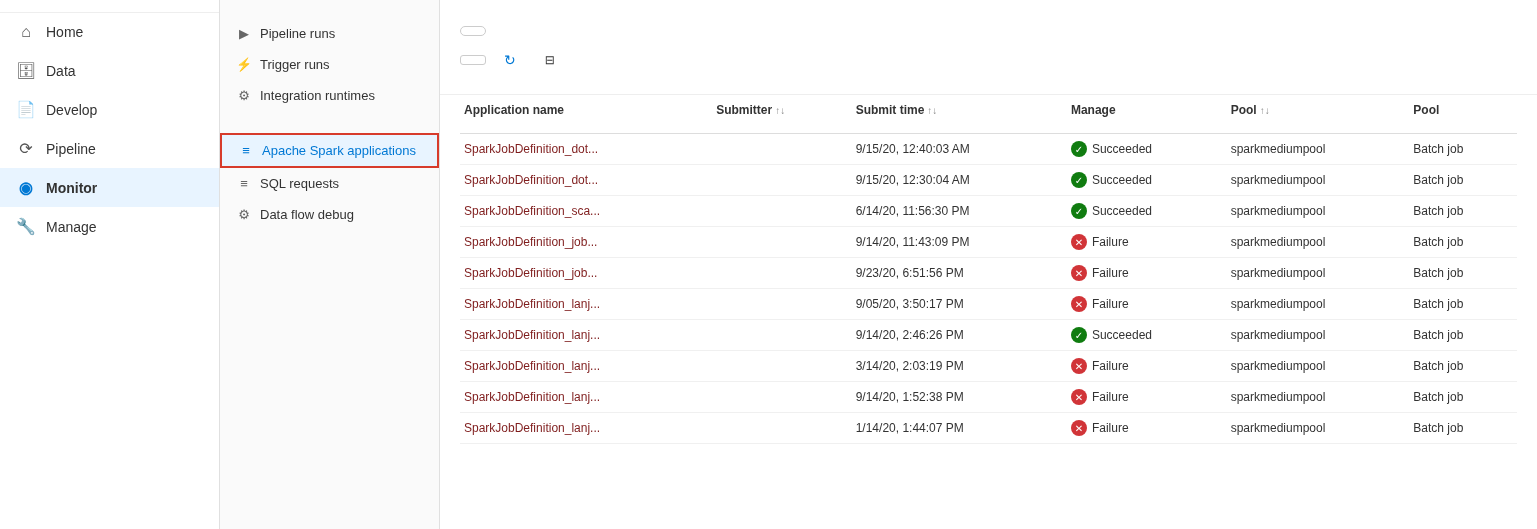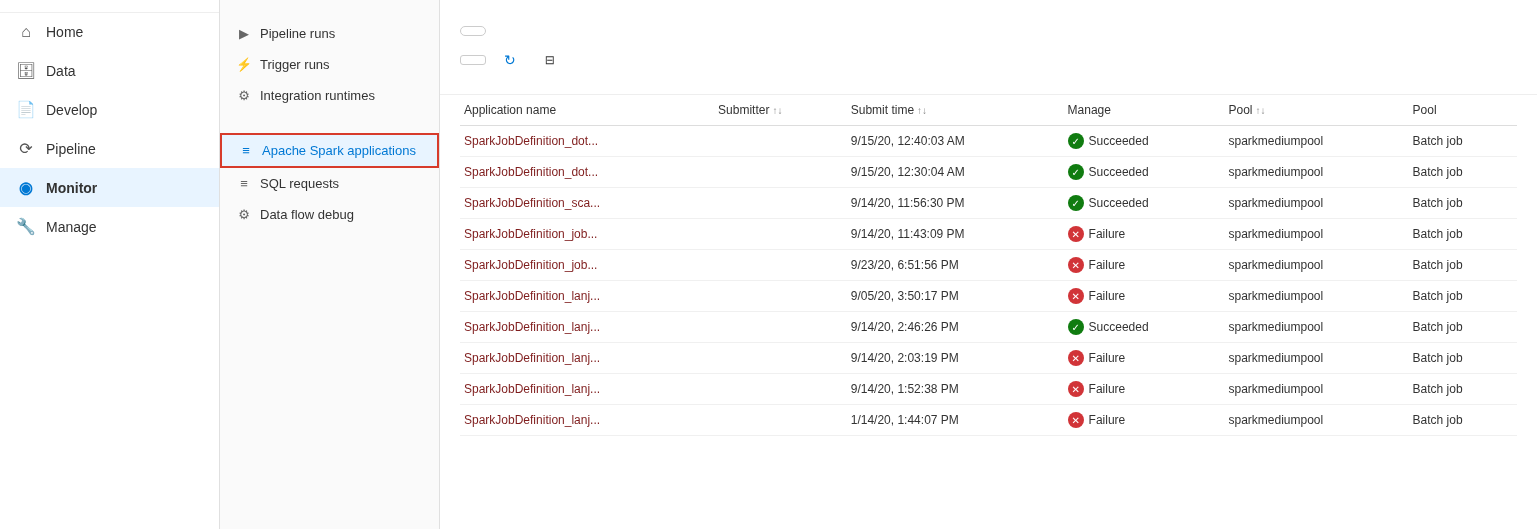--- a/index.html
+++ b/index.html
@@ -152,23 +152,23 @@
     }
     table {
       width: 100%;
       border-collapse: collapse;
     }
     thead tr {
       border-bottom: 1px solid #ddd;
     }
     th {
       text-align: left;
-      padding: 8px 10px 8px 4px;
-      font-size: 12px;
-      font-weight: 400;
+      padding: 8px 10px 16px 4px;
+      font-size: 12px;
+      font-weight: 700;
       color: #333;
       white-space: nowrap;
     }
     th .sort-icon { font-size: 10px; color: #888; margin-left: 3px; }
     td {
       padding: 7px 10px 7px 4px;
       font-size: 12px;
       border-bottom: 1px solid #f0f0f0;
       white-space: nowrap;
     }
@@ -348,21 +348,21 @@
         <span class="status-dot-success">✓</span>
         <span>Succeeded</span>
       </div>
     </td>
     <td>sparkmediumpool</td>
     <td>Batch job</td>
   </tr>
           <tr>
     <td><a class="app-name-link">SparkJobDefinition_sca...</a></td>
     <td></td>
-    <td>9/14/20, 11:56:30 PM</td>
+    <td>6/14/20, 11:56:30 PM</td>
     <td>
       <div class="status-success">
         <span class="status-dot-success">✓</span>
         <span>Succeeded</span>
       </div>
     </td>
     <td>sparkmediumpool</td>
     <td>Batch job</td>
   </tr>
           <tr>
@@ -413,21 +413,21 @@
         <span class="status-dot-success">✓</span>
         <span>Succeeded</span>
       </div>
     </td>
     <td>sparkmediumpool</td>
     <td>Batch job</td>
   </tr>
           <tr>
     <td><a class="app-name-link">SparkJobDefinition_lanj...</a></td>
     <td></td>
-    <td>9/14/20, 2:03:19 PM</td>
+    <td>3/14/20, 2:03:19 PM</td>
     <td>
       <div class="status-failure">
         <span class="status-dot-failure">✕</span>
         <span>Failure</span>
       </div>
     </td>
     <td>sparkmediumpool</td>
     <td>Batch job</td>
   </tr>
           <tr>

